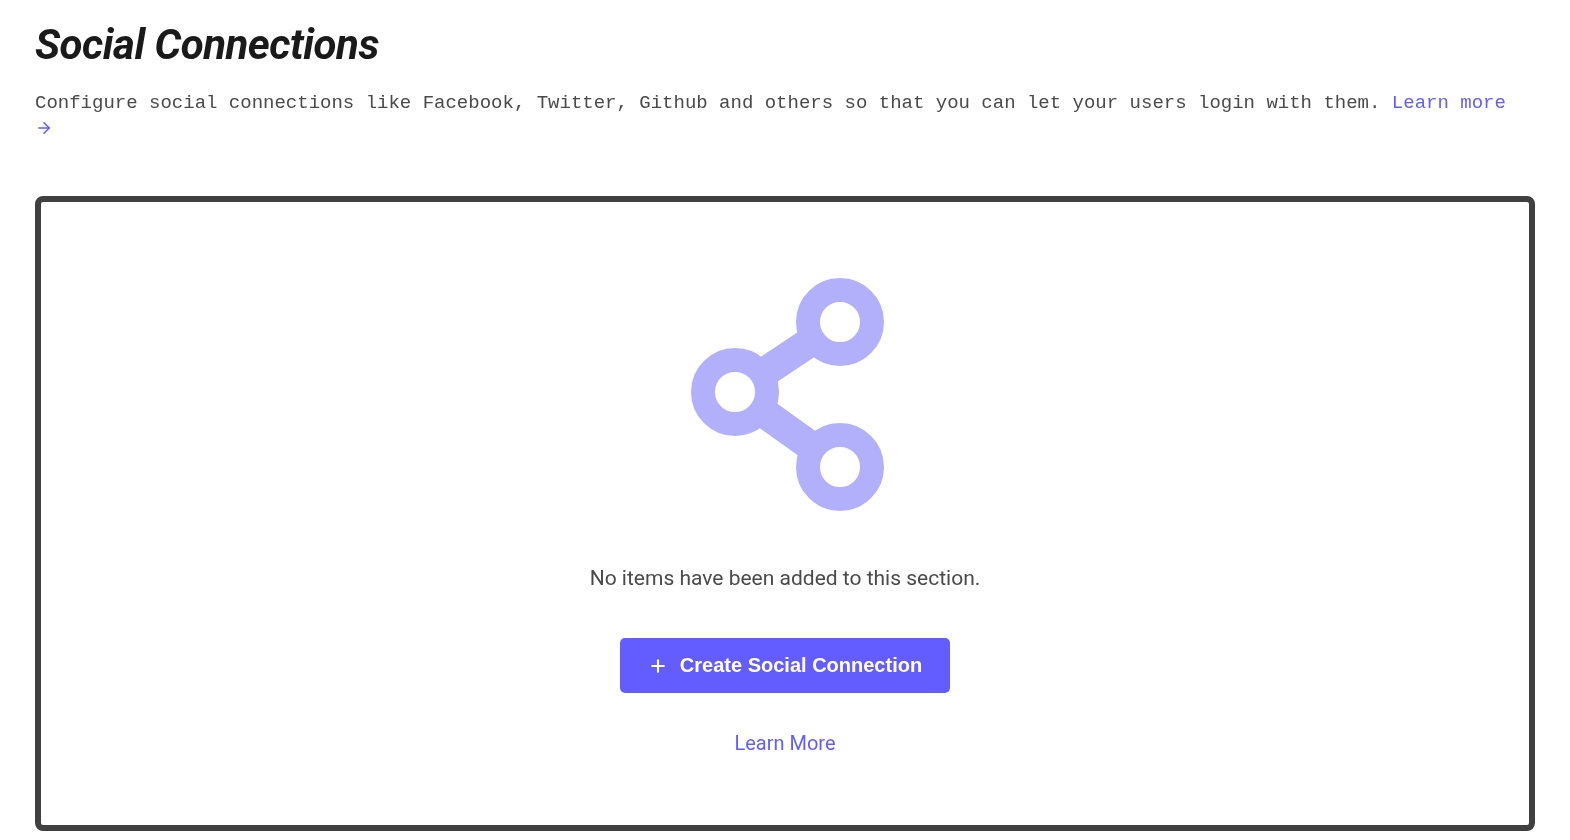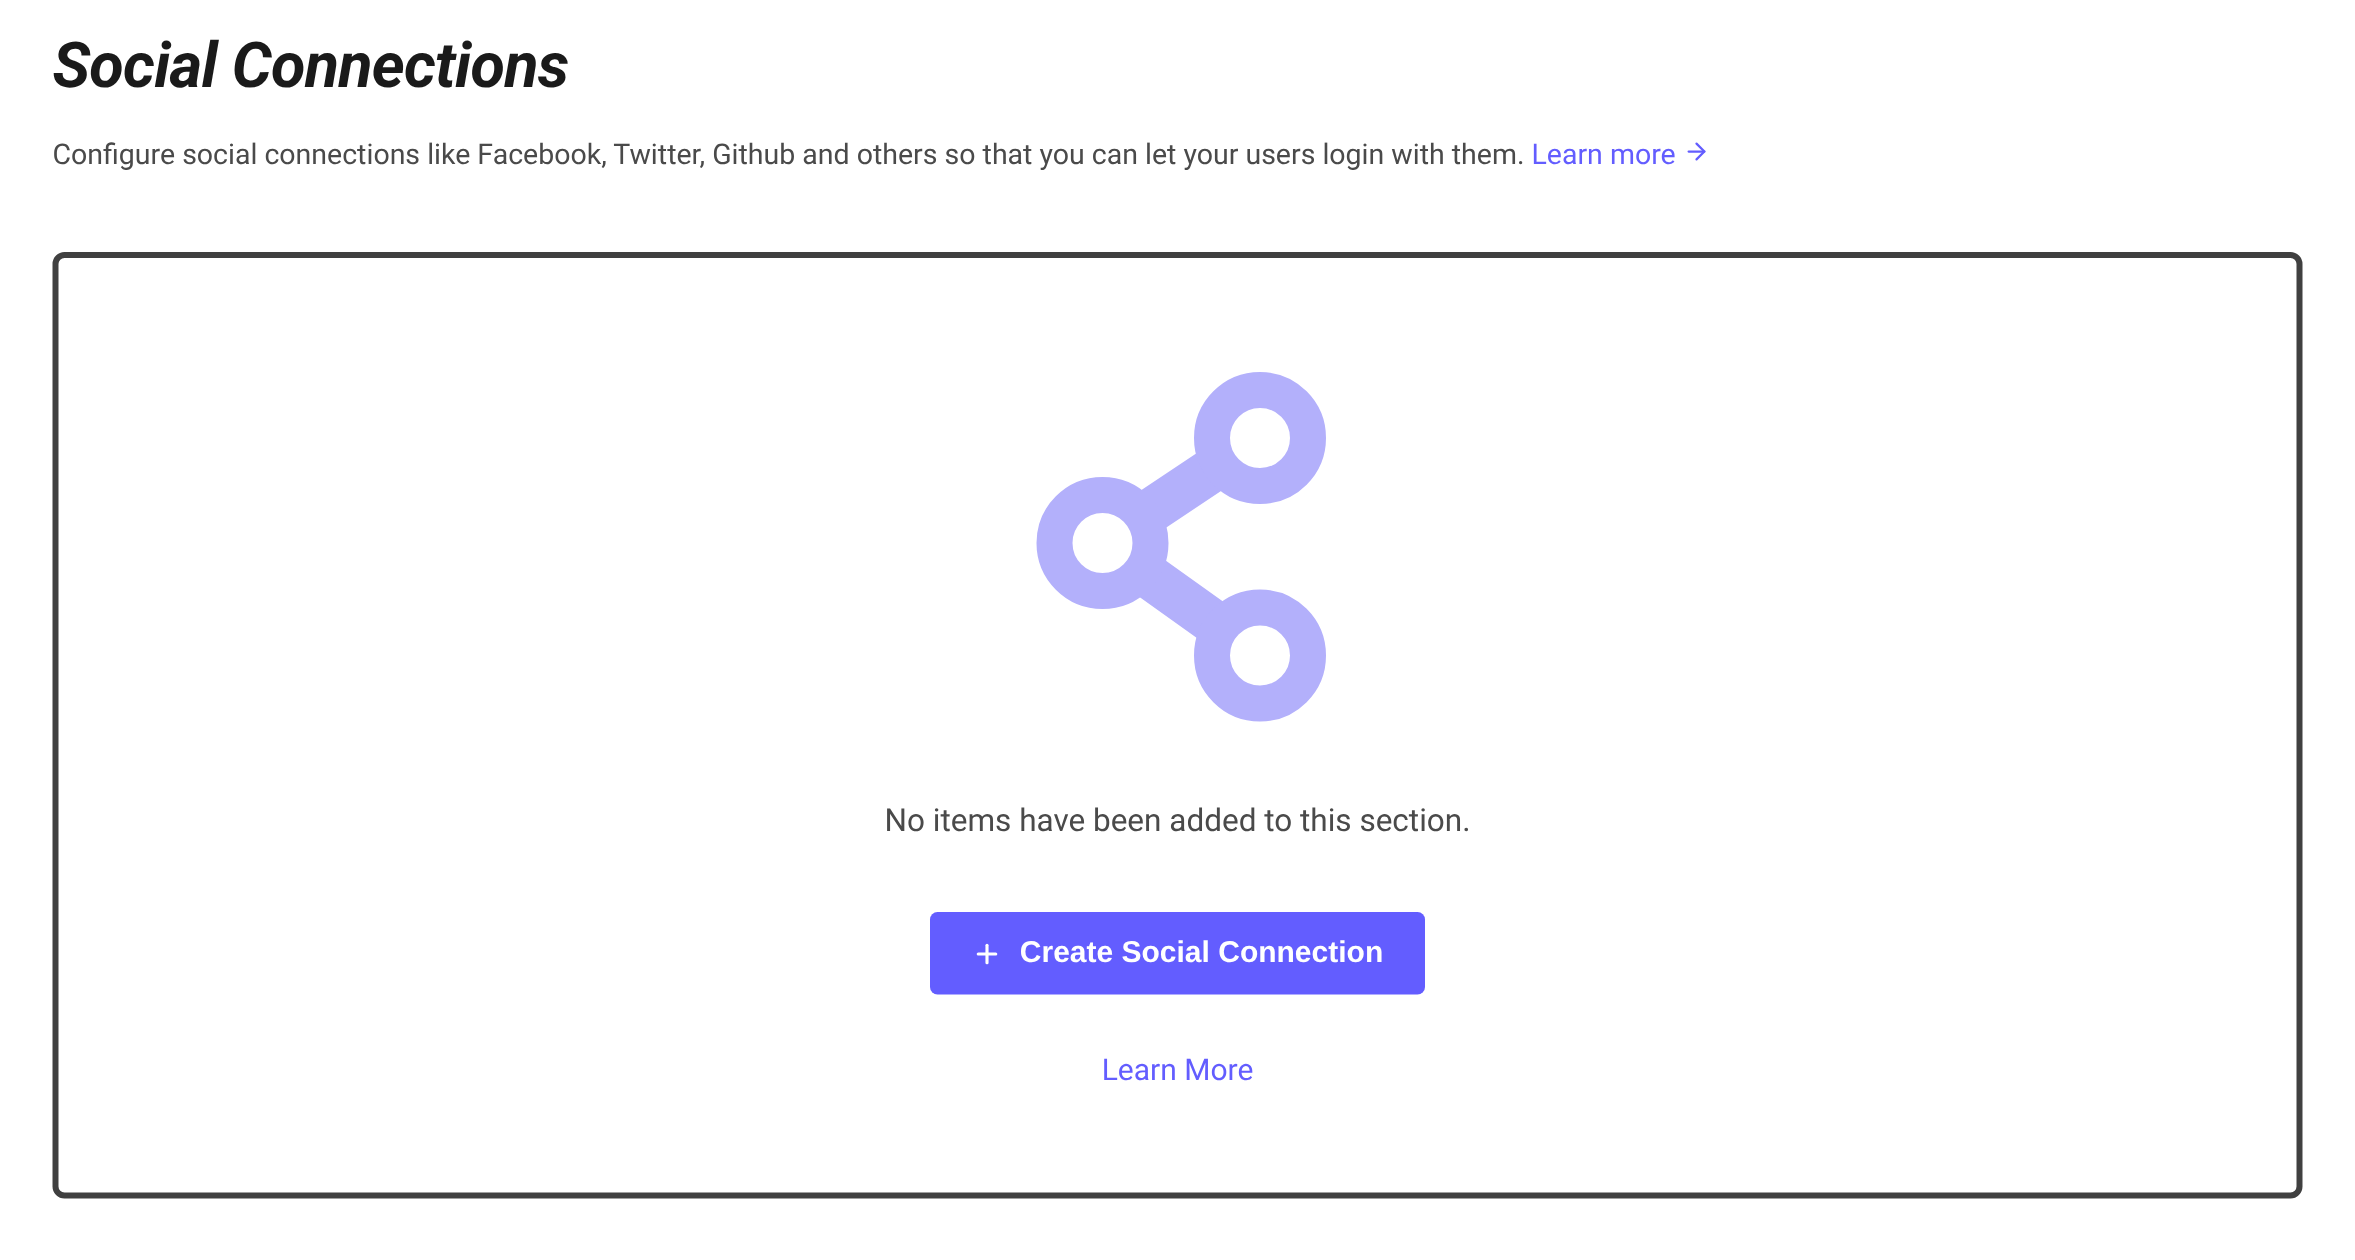--- a/index.html
+++ b/index.html
@@ -18,32 +18,33 @@
       color: #1a1a1a;
       margin-bottom: 20px;
       letter-spacing: -0.5px;
       font-style: italic;
     }
     .page-description {
       font-size: 19px;
       color: #4a4a4a;
       line-height: 1.5;
       margin-bottom: 50px;
+      font-family: Liberation Mono, monospace;
     }
     .learn-more-link {
       color: #635dff;
       text-decoration: none;
       cursor: pointer;
     }
     .arrow-icon {
       display: inline-block;
       vertical-align: middle;
     }
     .empty-card {
-      border: 4px solid #404040;
+      border: 6px solid #404040;
       border-radius: 8px;
       padding: 70px 40px;
       text-align: center;
     }
     .share-icon-container {
       display: flex;
       justify-content: center;
       margin-bottom: 50px;
     }
     .empty-message {

